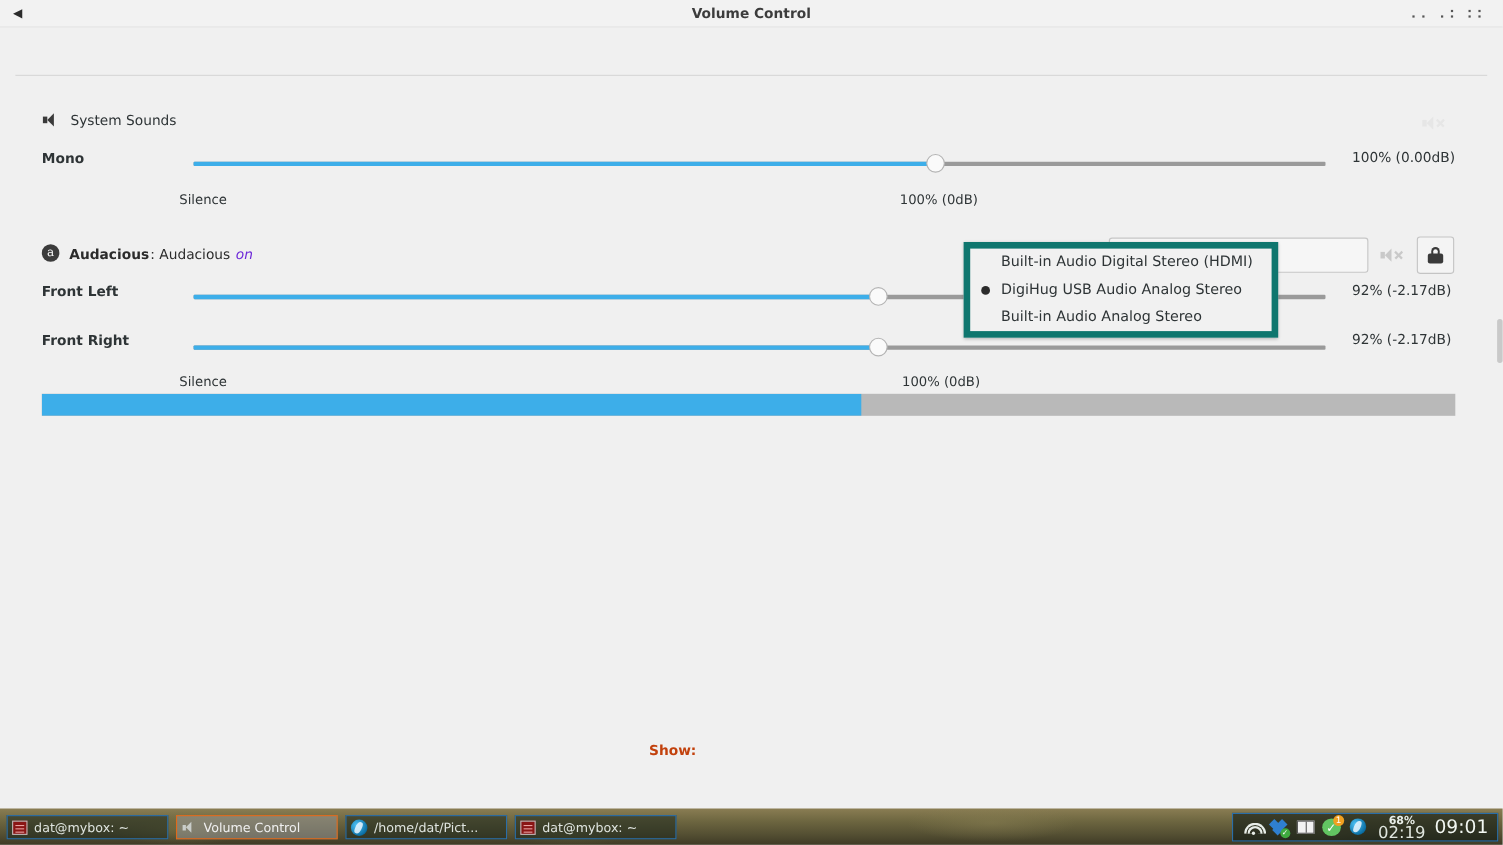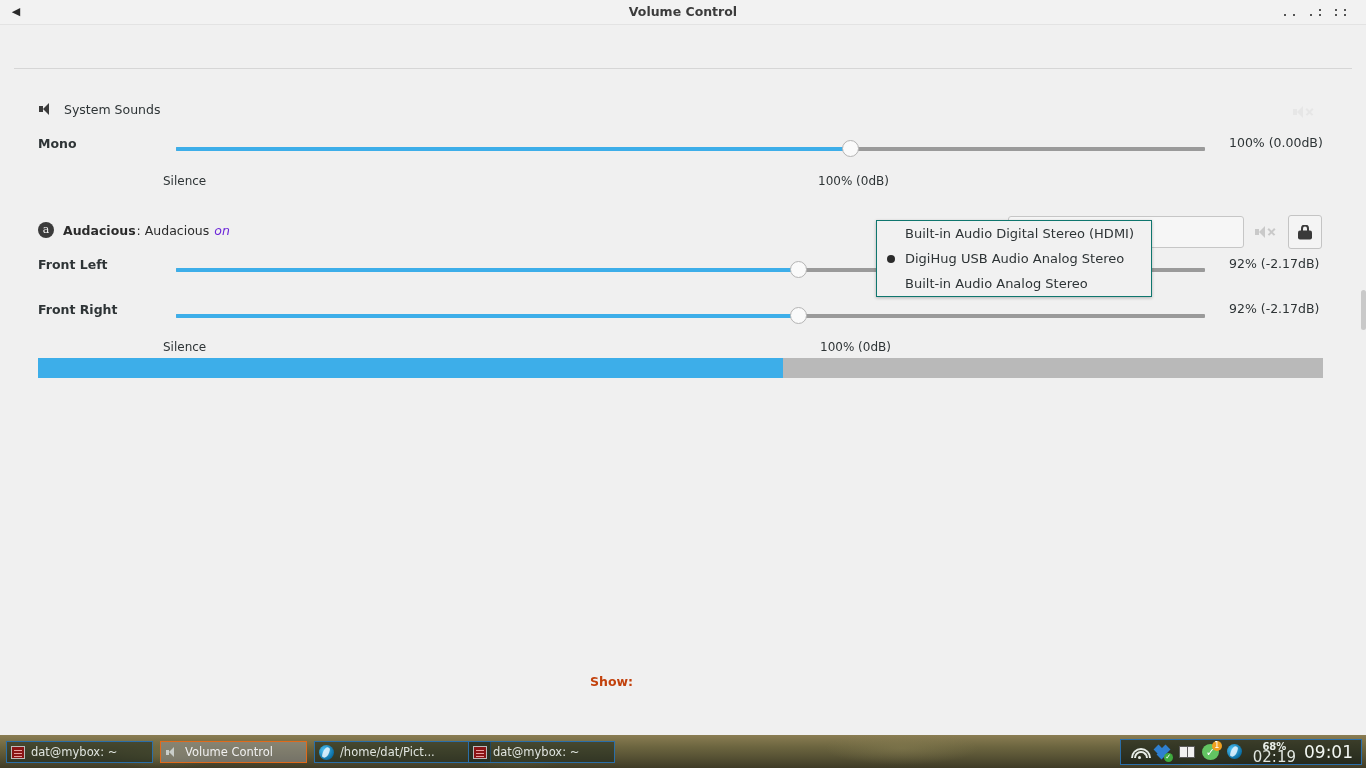--- a/index.html
+++ b/index.html
@@ -262,21 +262,21 @@
     left: 0; top: 6px;
     width: 14px; height: 9px;
     background: #3a3a3a;
     border-radius: 2px;
   }
 
   
   .popup {
     position: absolute;
     background: #f1f1f1;
-    border: 1px solid #0f766e;
+    border: 6px solid #0f766e;
     box-shadow: 0 1px 3px rgba(0,0,0,0.25);
     z-index: 40;
   }
   .popup-item {
     height: 25px;
     line-height: 25px;
     font-size: 13px;
     color: #2e3436;
     padding-left: 28px;
     padding-right: 16px;
@@ -624,21 +624,21 @@
     <span class="term-icon"></span>
     <span class="tlabel">dat@mybox: ~</span>
   </div>
   <div class="taskbtn tb-active" style="left:160px; width:147px;">
     <span class="vc-icon">
         <span class="b"></span>
         <span class="c"></span>
       </span>
     <span class="tlabel">Volume Control</span>
   </div>
-  <div class="taskbtn" style="left:314px; width:177px;align-items:center;">
+  <div class="taskbtn" style="left:314px; width:147px;align-items:center;">
     <span class="shutter-icon"></span>
     <span class="tlabel">/home/dat/Pict...</span>
   </div>
   <div class="taskbtn" style="left:468px; width:147px;">
     <span class="term-icon"></span>
     <span class="tlabel">dat@mybox: ~</span>
   </div>
 
   <div class="tray">
     <span class="tray-ico">

